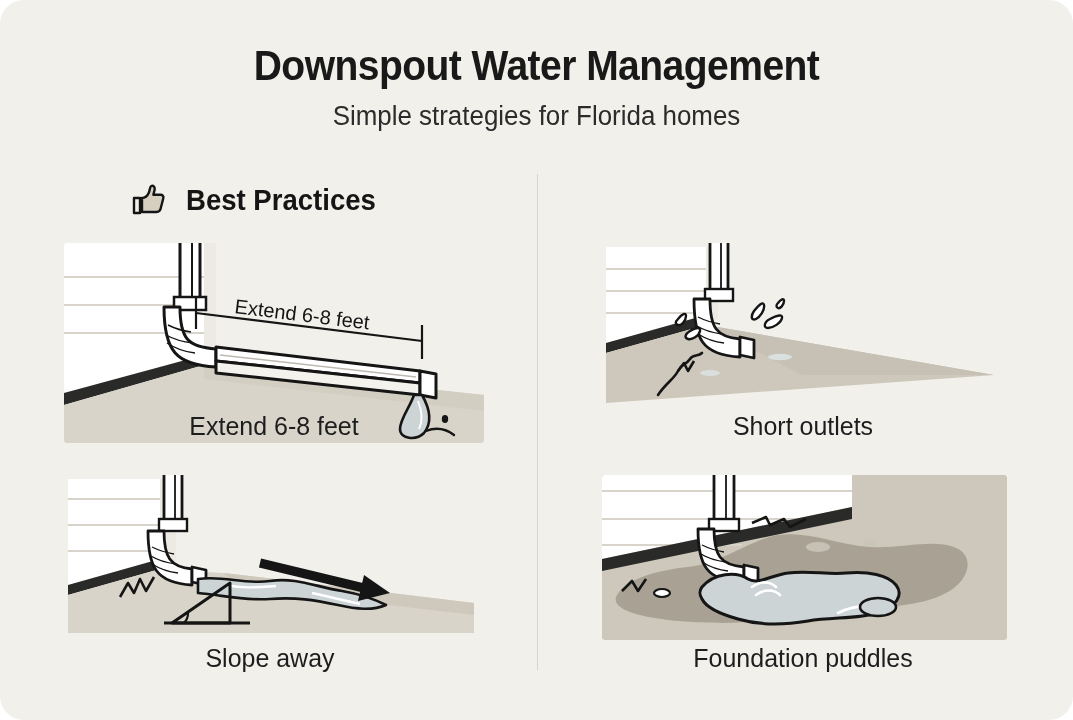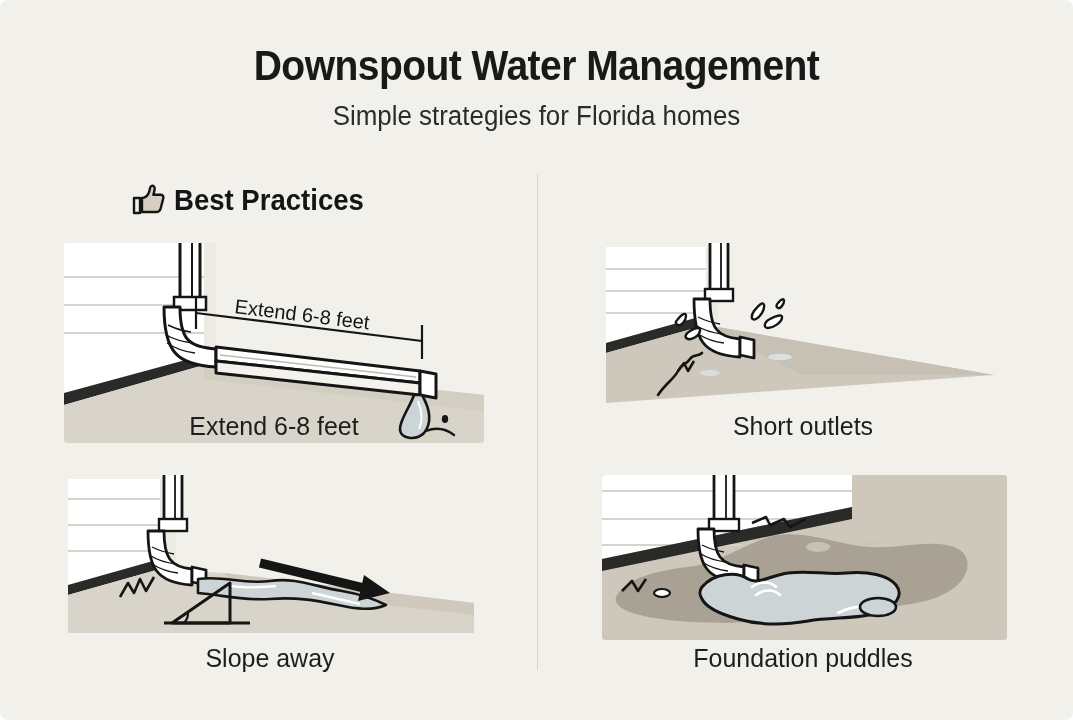--- a/index.html
+++ b/index.html
@@ -7,21 +7,21 @@
   body{
     width:1073px;height:720px;
     background:#ffffff;
     font-family:"Liberation Sans", sans-serif;
     overflow:hidden;
   }
   #canvas{
     position:relative;
     width:1073px;height:720px;
     background:#f2f0eb;
-    border-radius:8px;
+    border-radius:24px;
     overflow:hidden;
   }
   
   .title{
     position:absolute;top:42px;left:0;width:1073px;
     text-align:center;
     font-size:42px;font-weight:bold;
     letter-spacing:-0.6px;
     color:#191919;
     transform:scaleX(0.93);
@@ -31,21 +31,21 @@
     position:absolute;top:101px;left:0;width:1073px;
     text-align:center;
     font-size:27px;font-weight:normal;
     color:#2b2b2b;
     transform:scaleX(0.96);
     white-space:nowrap;
   }
   
   .colhead{
     position:absolute;
-    display:flex;align-items:center;gap:2px;
+    display:flex;align-items:center;gap:14px;
     height:40px;
     text-align:center;
   }
   .colhead .label{
     font-size:29px;font-weight:bold;color:#151515;
     transform:scaleX(0.95);
     white-space:nowrap;
   }
   #head-left{left:131px;top:180px;}
   #head-right{left:655px;top:180px;}

